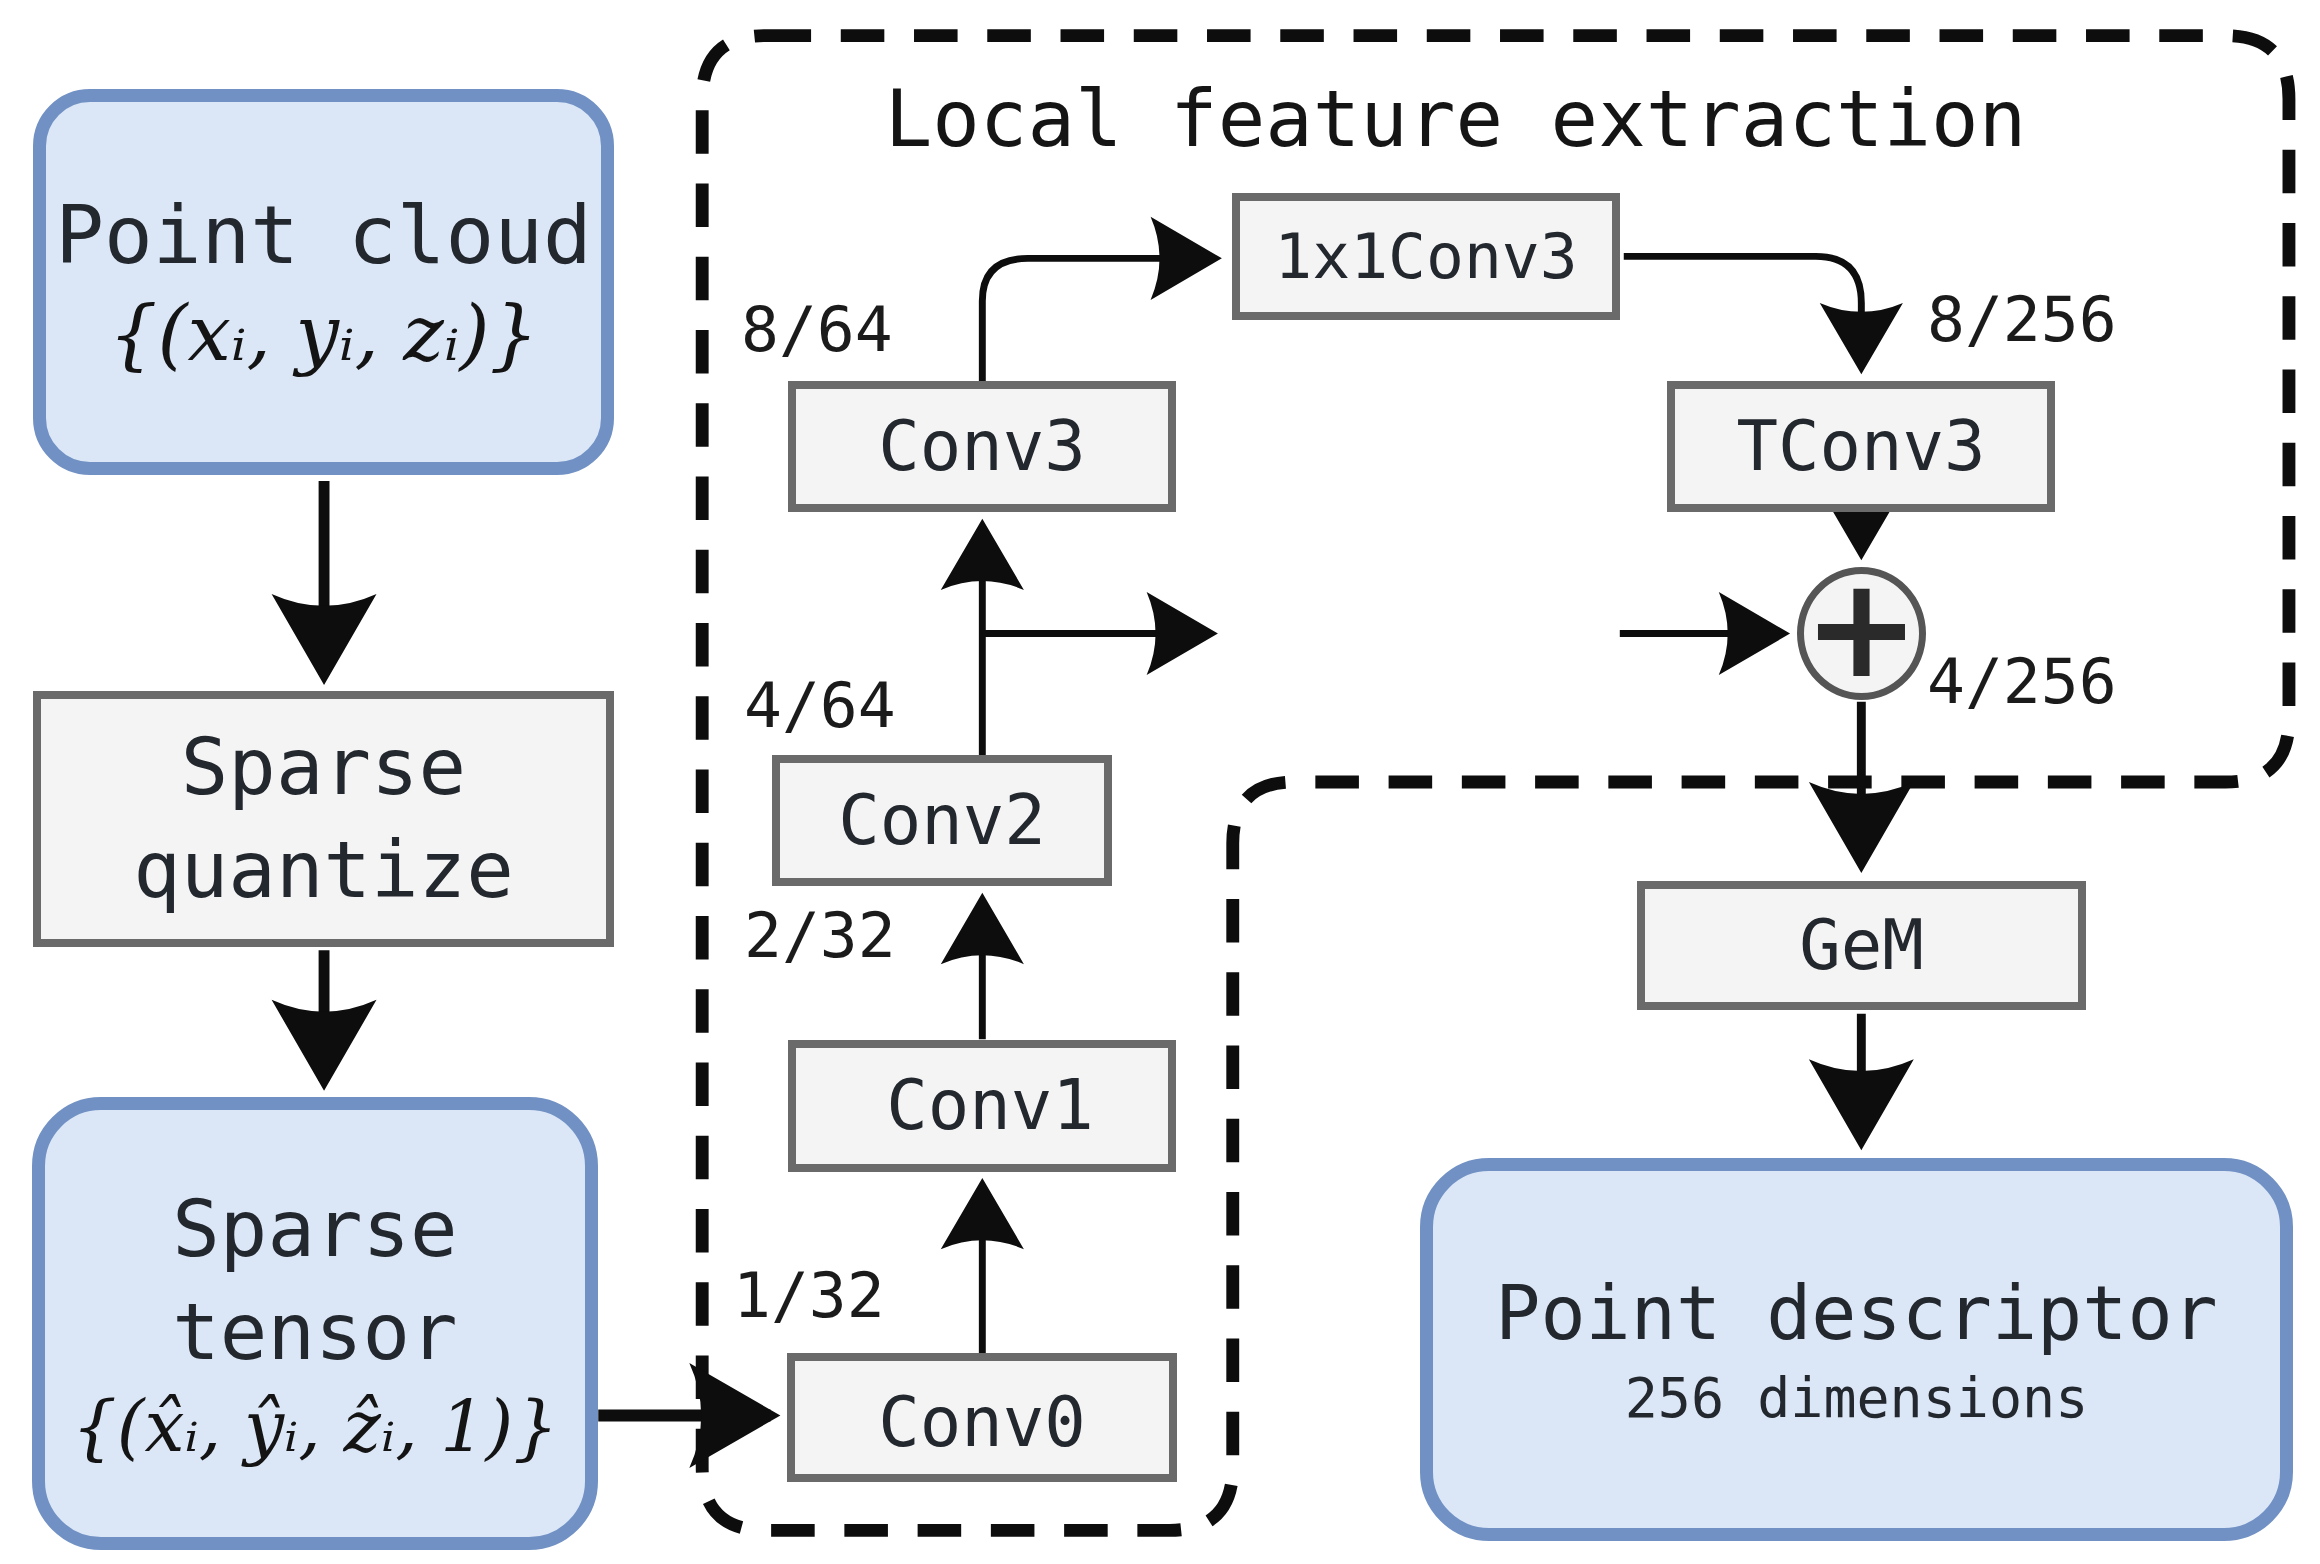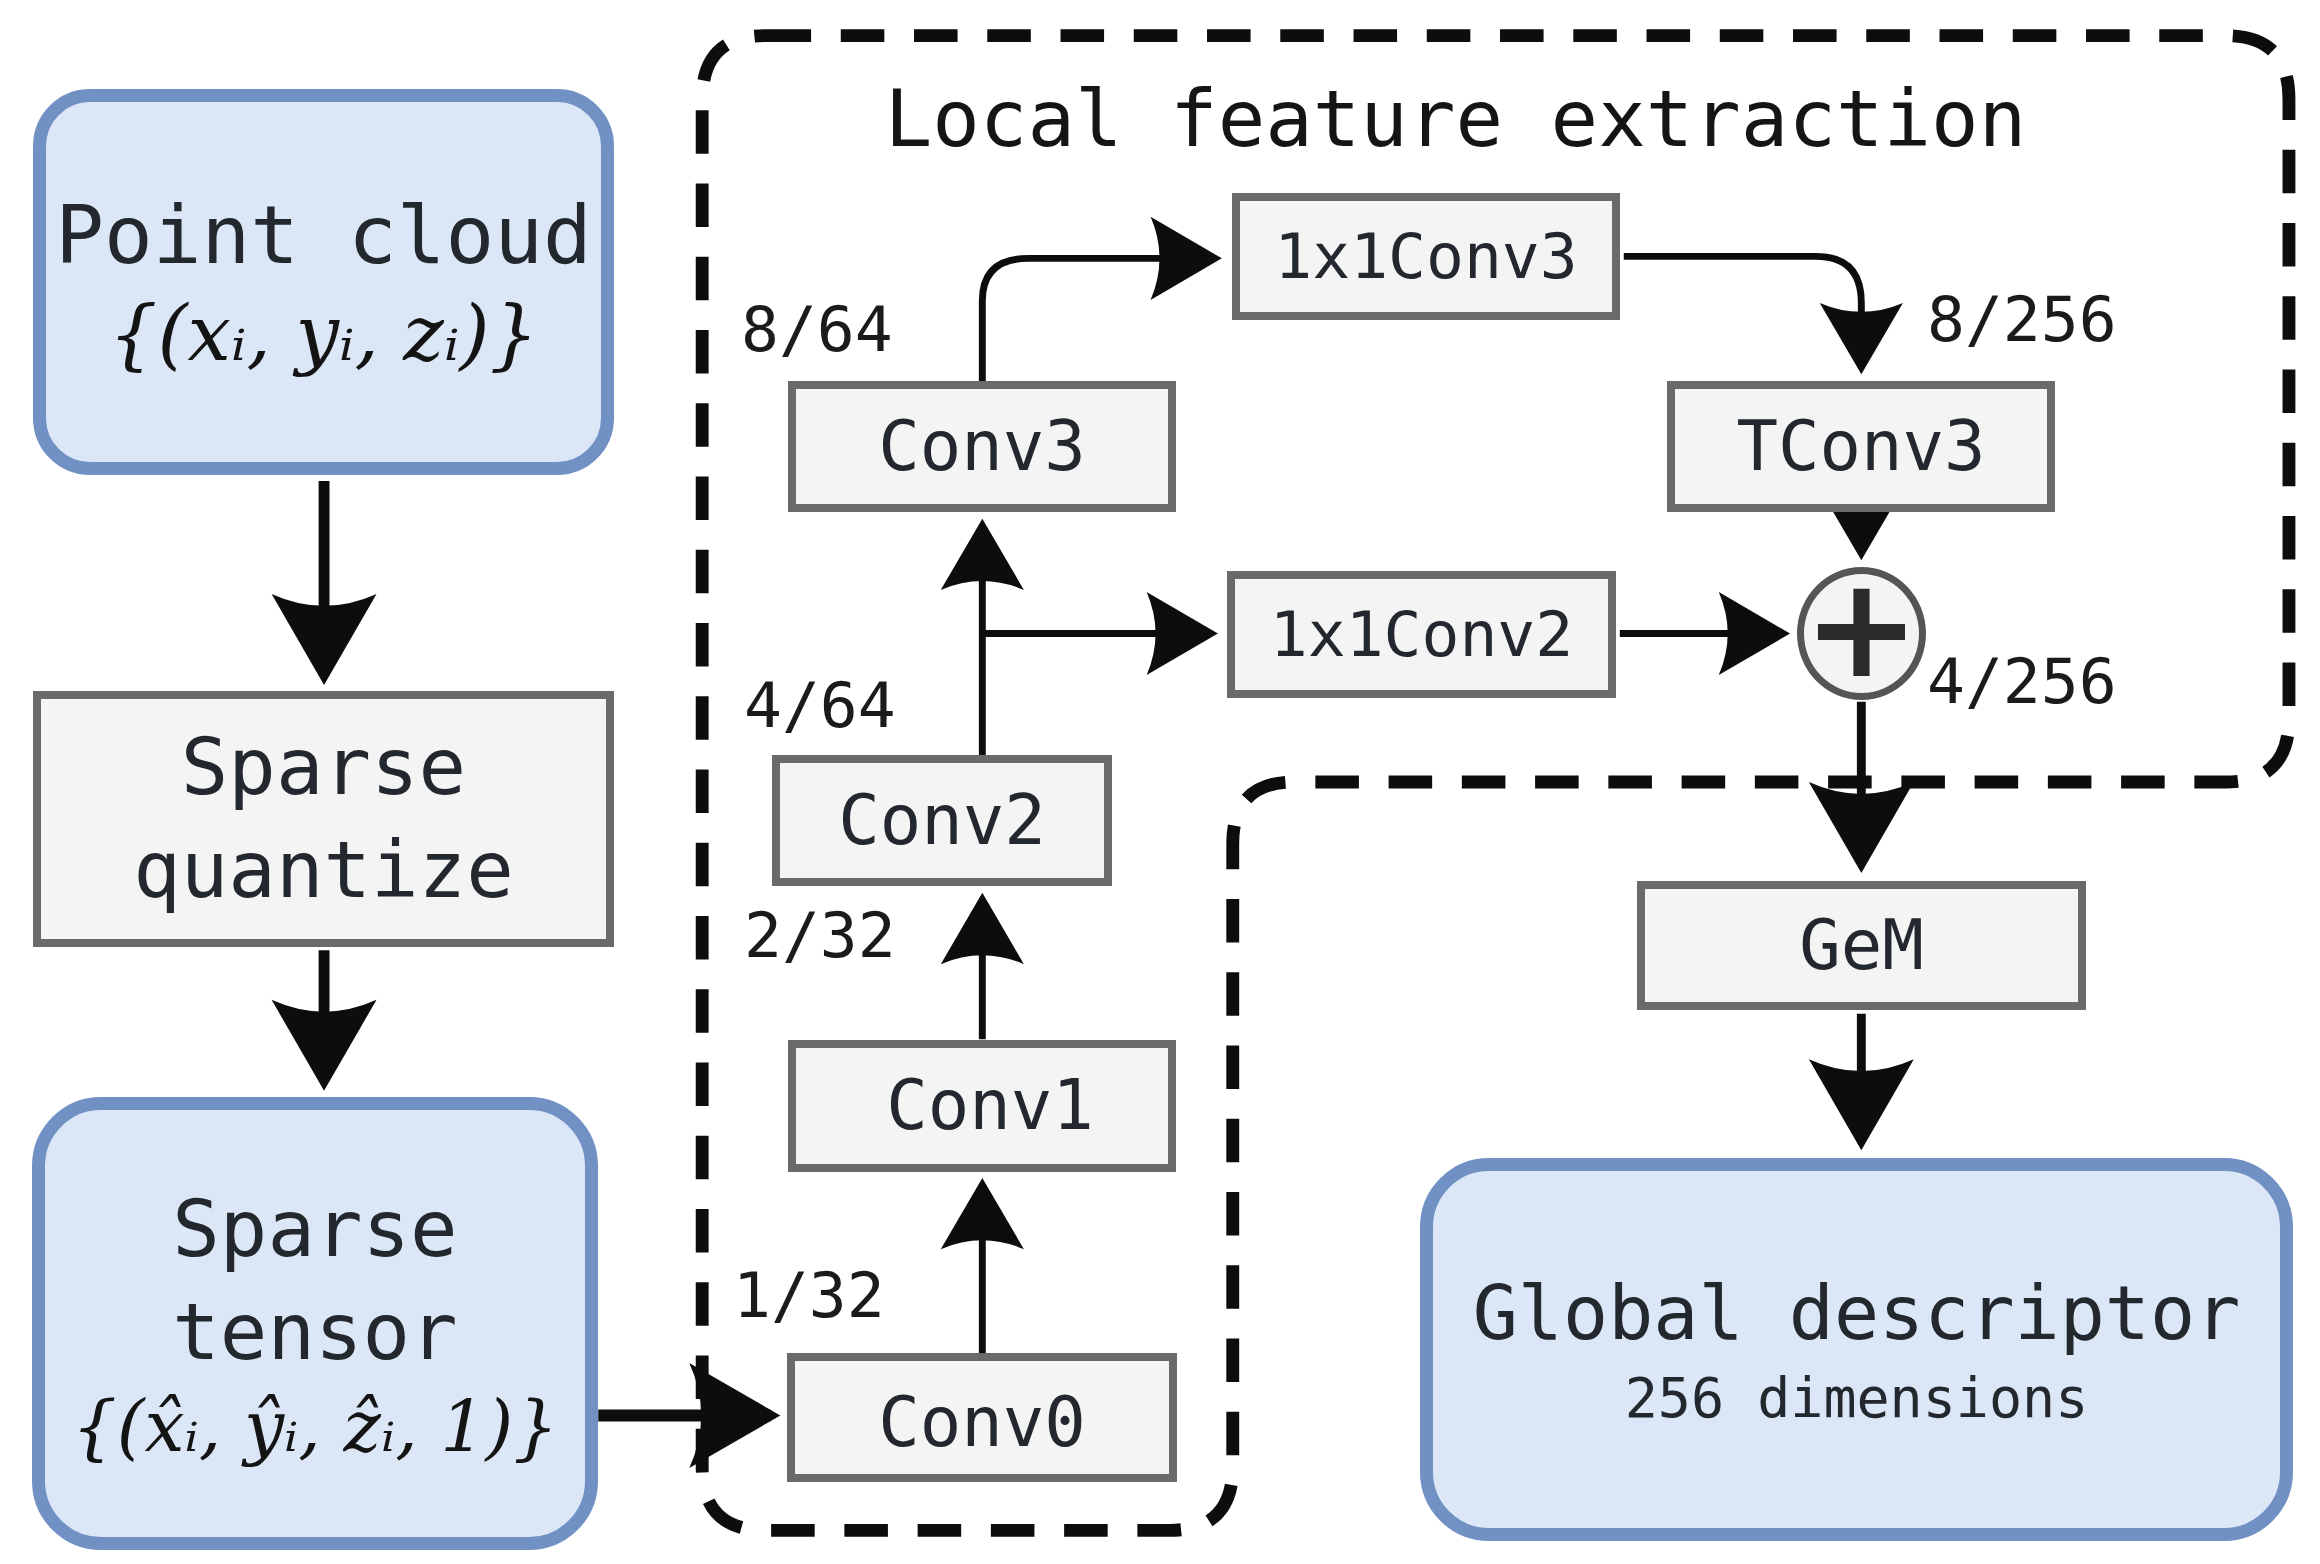--- a/index.html
+++ b/index.html
@@ -136,38 +136,35 @@
   <div class="node gray" style="left:788px;top:1040px;width:388px;height:132px;">
     <div class="mono-label" style="font-size:69px;margin-left:16px;">Conv1</div>
   </div>
   <div class="node gray" style="left:787px;top:1353px;width:390px;height:129px;">
     <div class="mono-label" style="font-size:69px;margin-top:11px;">Conv0</div>
   </div>
 
   <div class="node gray" style="left:1232px;top:193px;width:388px;height:127px;">
     <div class="mono-label" style="font-size:63px;">1x1Conv3</div>
   </div>
-  <div class="node gray" style="left:1227px;top:571px;width:389px;height:127px;">
-    <div class="mono-label" style="font-size:63px;">1x1Conv2</div>
-  </div>
 
   <div class="node gray" style="left:1667px;top:381px;width:388px;height:131px;">
     <div class="mono-label" style="font-size:69px;">TConv3</div>
   </div>
 
   <div class="plus-circle">
     <span>+</span>
   </div>
 
   <div class="node gray" style="left:1637px;top:881px;width:449px;height:129px;">
     <div class="mono-label" style="font-size:69px;">GeM</div>
   </div>
 
   <div class="node blue" style="left:1420px;top:1158px;width:873px;height:383px;border-radius:69px;">
-    <div class="mono-label" style="font-size:75px;">Global descriptor</div>
+    <div class="mono-label" style="font-size:75px;">Point descriptor</div>
     <div class="mono-label" style="font-size:55px;">256 dimensions</div>
   </div>
 
   <div class="edge-label" style="left:741px;top:293px;">8/64</div>
   <div class="edge-label" style="left:744px;top:669px;">4/64</div>
   <div class="edge-label" style="left:744px;top:899px;">2/32</div>
   <div class="edge-label" style="left:733px;top:1259px;">1/32</div>
   <div class="edge-label" style="left:1927px;top:283px;">8/256</div>
   <div class="edge-label" style="left:1927px;top:645px;">4/256</div>
 

